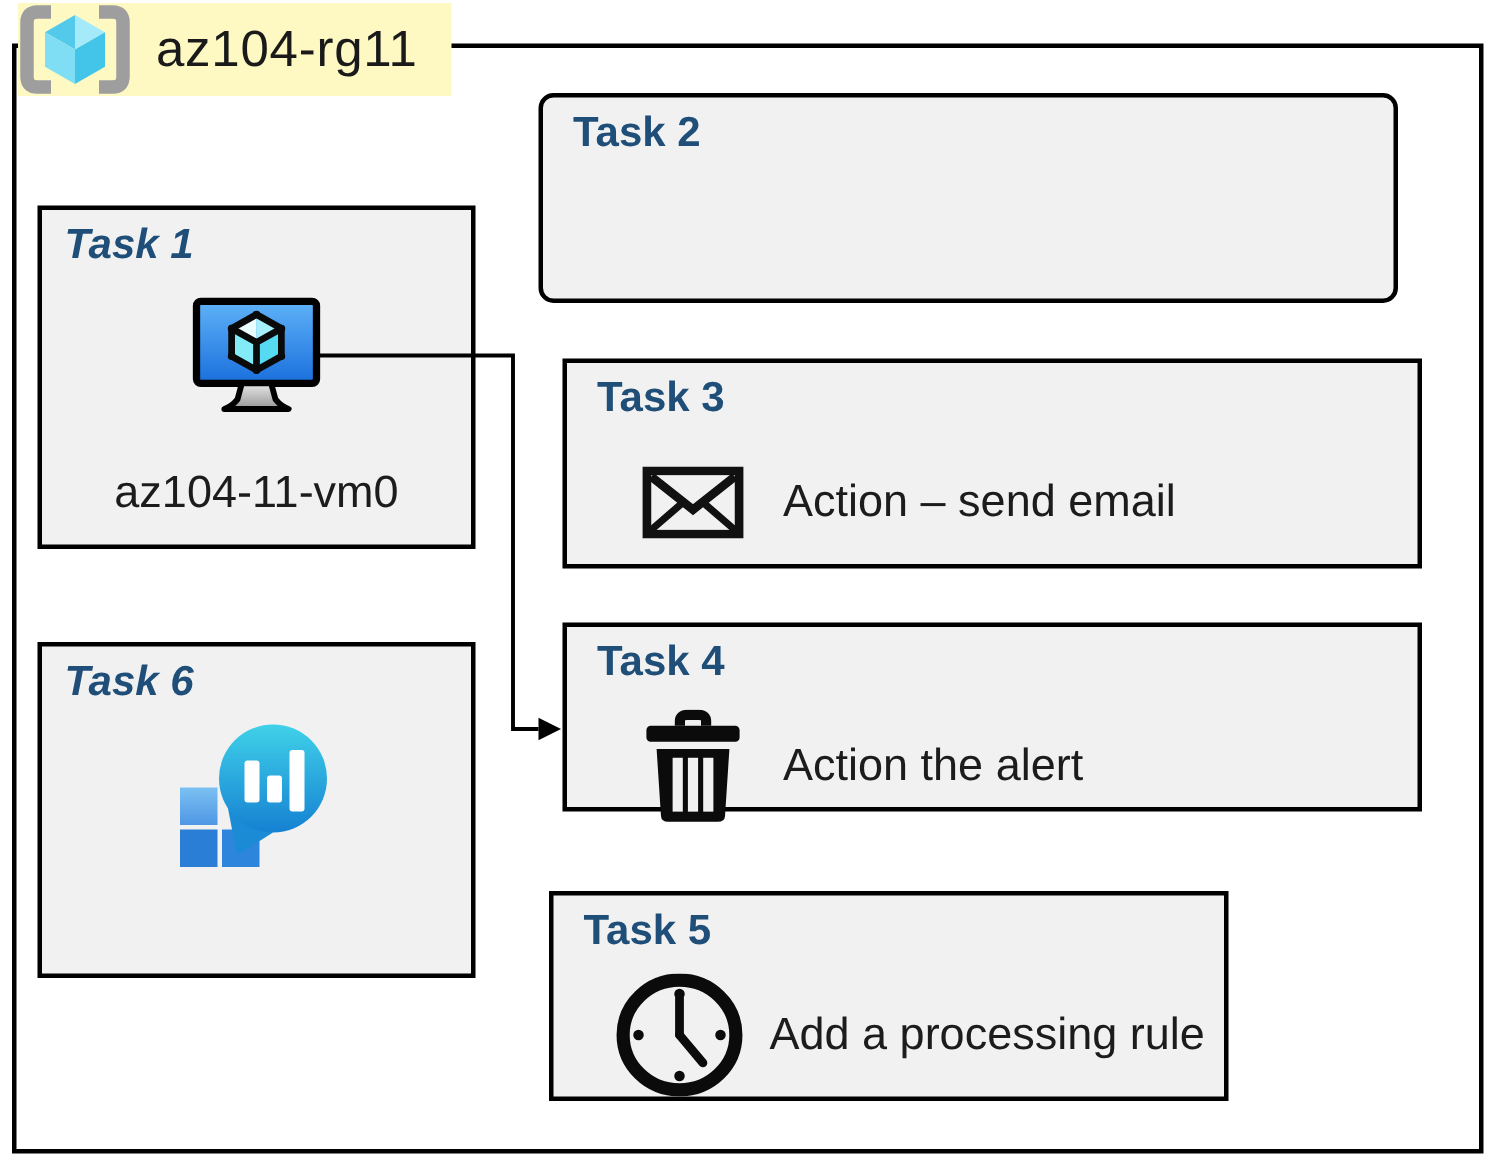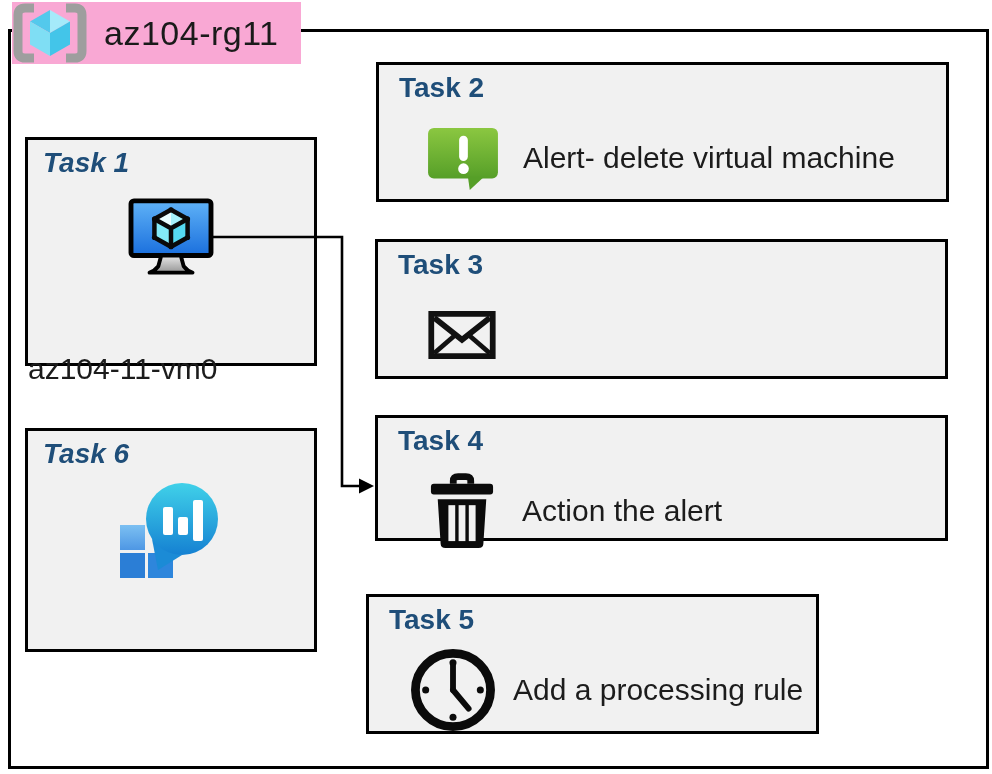--- a/index.html
+++ b/index.html
@@ -5,50 +5,50 @@
   html,body{margin:0;padding:0;background:#ffffff;}
   body{font-family:"Liberation Sans",sans-serif;}
   .stage{position:relative;width:992px;height:774px;background:#ffffff;overflow:hidden;}
 
   
   .rg-frame{position:absolute;left:8px;top:29px;width:981px;height:740px;
             border:3px solid #000;box-sizing:border-box;background:#ffffff;z-index:0;}
 
   
   .rg-label{position:absolute;left:12px;top:2px;height:62px;z-index:4;
-            display:flex;align-items:center;gap:16px;background:#f9a8d4;
+            display:flex;align-items:center;gap:16px;background:#fef9c3;
             padding:0 22px 0 0;}
   .rg-title{font-size:34px;color:#1a1a1a;letter-spacing:0.5px;}
 
   
   .task-box{position:absolute;background:#f1f1f1;border:3px solid #000;
             box-sizing:border-box;z-index:1;}
   .t1{left:25px;top:137px;width:292px;height:229px;}
   .t6{left:25px;top:428px;width:292px;height:224px;}
-  .t2{left:376px;top:62px;width:573px;height:140px;}
+  .t2{left:359px;top:62px;width:573px;height:140px;border-radius:10px;}
   .t3{left:375px;top:239px;width:573px;height:140px;padding-left:12px;}
   .t4{left:375px;top:415px;width:573px;height:126px;}
   .t5{left:366px;top:594px;width:453px;height:140px;}
 
   .task-heading{position:absolute;top:7px;font-weight:bold;font-size:28px;color:#1f4e79;}
   .task-box.left .task-heading{left:15px;font-style:italic;}
   .task-box.right .task-heading{left:20px;}
 
   
   .task-row{position:absolute;left:38px;top:46px;right:14px;height:94px;
             display:flex;align-items:center;gap:14px;}
   .row-icon{width:92px;display:flex;align-items:center;justify-content:center;flex:0 0 92px;}
   .task-text{font-size:30px;color:#1c1c1c;white-space:nowrap;}
 
   
   .center-icon{position:absolute;left:50%;transform:translateX(-50%);}
   .t1 .center-icon{top:58px;}
   .t6 .center-icon{top:50px;}
-  .center-label{position:absolute;left:0;width:100%;text-align:left;
-                font-size:30px;color:#1c1c1c;margin-top:40px;}
+  .center-label{position:absolute;left:0;width:100%;text-align:center;
+                font-size:30px;color:#1c1c1c;}
   .t1 .center-label{top:172px;}
   .t6 .center-label{top:184px;}
 
   
   .connector{position:absolute;left:0;top:0;z-index:3;pointer-events:none;}
 </style>
 </head>
 <body>
 
 <div class="stage">
@@ -123,50 +123,34 @@
         <circle cx="64" cy="38" r="36" fill="url(#balloonG)"></circle>
         <rect x="45" y="26" width="10" height="28" rx="2" fill="#ffffff"></rect>
         <rect x="60" y="36" width="10" height="18" rx="2" fill="#ffffff"></rect>
         <rect x="75" y="19" width="10" height="41" rx="2" fill="#ffffff"></rect>
       </svg>
     </span>
   </div>
 
   <div class="task-box right t2">
     <div class="task-heading">Task 2</div>
-    <div class="task-row">
-      <span class="row-icon">
-        <svg width="76" height="66" viewBox="0 0 78 68">
-          <defs>
-            <linearGradient id="alertG" x1="0" y1="0" x2="0" y2="1">
-              <stop offset="0" stop-color="#8bc741"></stop>
-                <stop offset="1" stop-color="#569f28"></stop>
-            </linearGradient>
-          </defs>
-          <rect x="3" y="3" width="72" height="52" rx="6" fill="url(#alertG)"></rect>
-          <polygon points="44,53 61,53 46,67" fill="#569f28"></polygon>
-          <rect x="35" y="11" width="9" height="26" rx="4.5" fill="#ffffff"></rect>
-          <circle cx="39.5" cy="45" r="5.5" fill="#ffffff"></circle>
-        </svg>
-      </span>
-      <span class="task-text">Alert- delete virtual machine</span>
-    </div>
   </div>
 
   <div class="task-box right t3">
     <div class="task-heading">Task 3</div>
     <div class="task-row">
       <span class="row-icon">
         <svg width="68" height="48" viewBox="0 0 70 50">
           <rect x="3" y="3" width="64" height="44" fill="none" stroke="#111" stroke-width="6"></rect>
           <polyline points="6,7 35,30 64,7" fill="none" stroke="#111" stroke-width="6"></polyline>
           <line x1="6" y1="44" x2="28" y2="25" stroke="#111" stroke-width="5"></line>
           <line x1="64" y1="44" x2="42" y2="25" stroke="#111" stroke-width="5"></line>
         </svg>
       </span>
+      <span class="task-text">Action – send email</span>
     </div>
   </div>
 
   <div class="task-box right t4">
     <div class="task-heading">Task 4</div>
     <div class="task-row">
       <span class="row-icon">
         <svg width="66" height="76" viewBox="0 0 68 78">
           <path d="M25,11 L25,8 Q25,3.5 30,3.5 L38,3.5 Q43,3.5 43,8 L43,11" fill="none" stroke="#0b0b0b" stroke-width="7"></path>
           <rect x="2" y="11" width="64" height="11" rx="3" fill="#0b0b0b"></rect>

